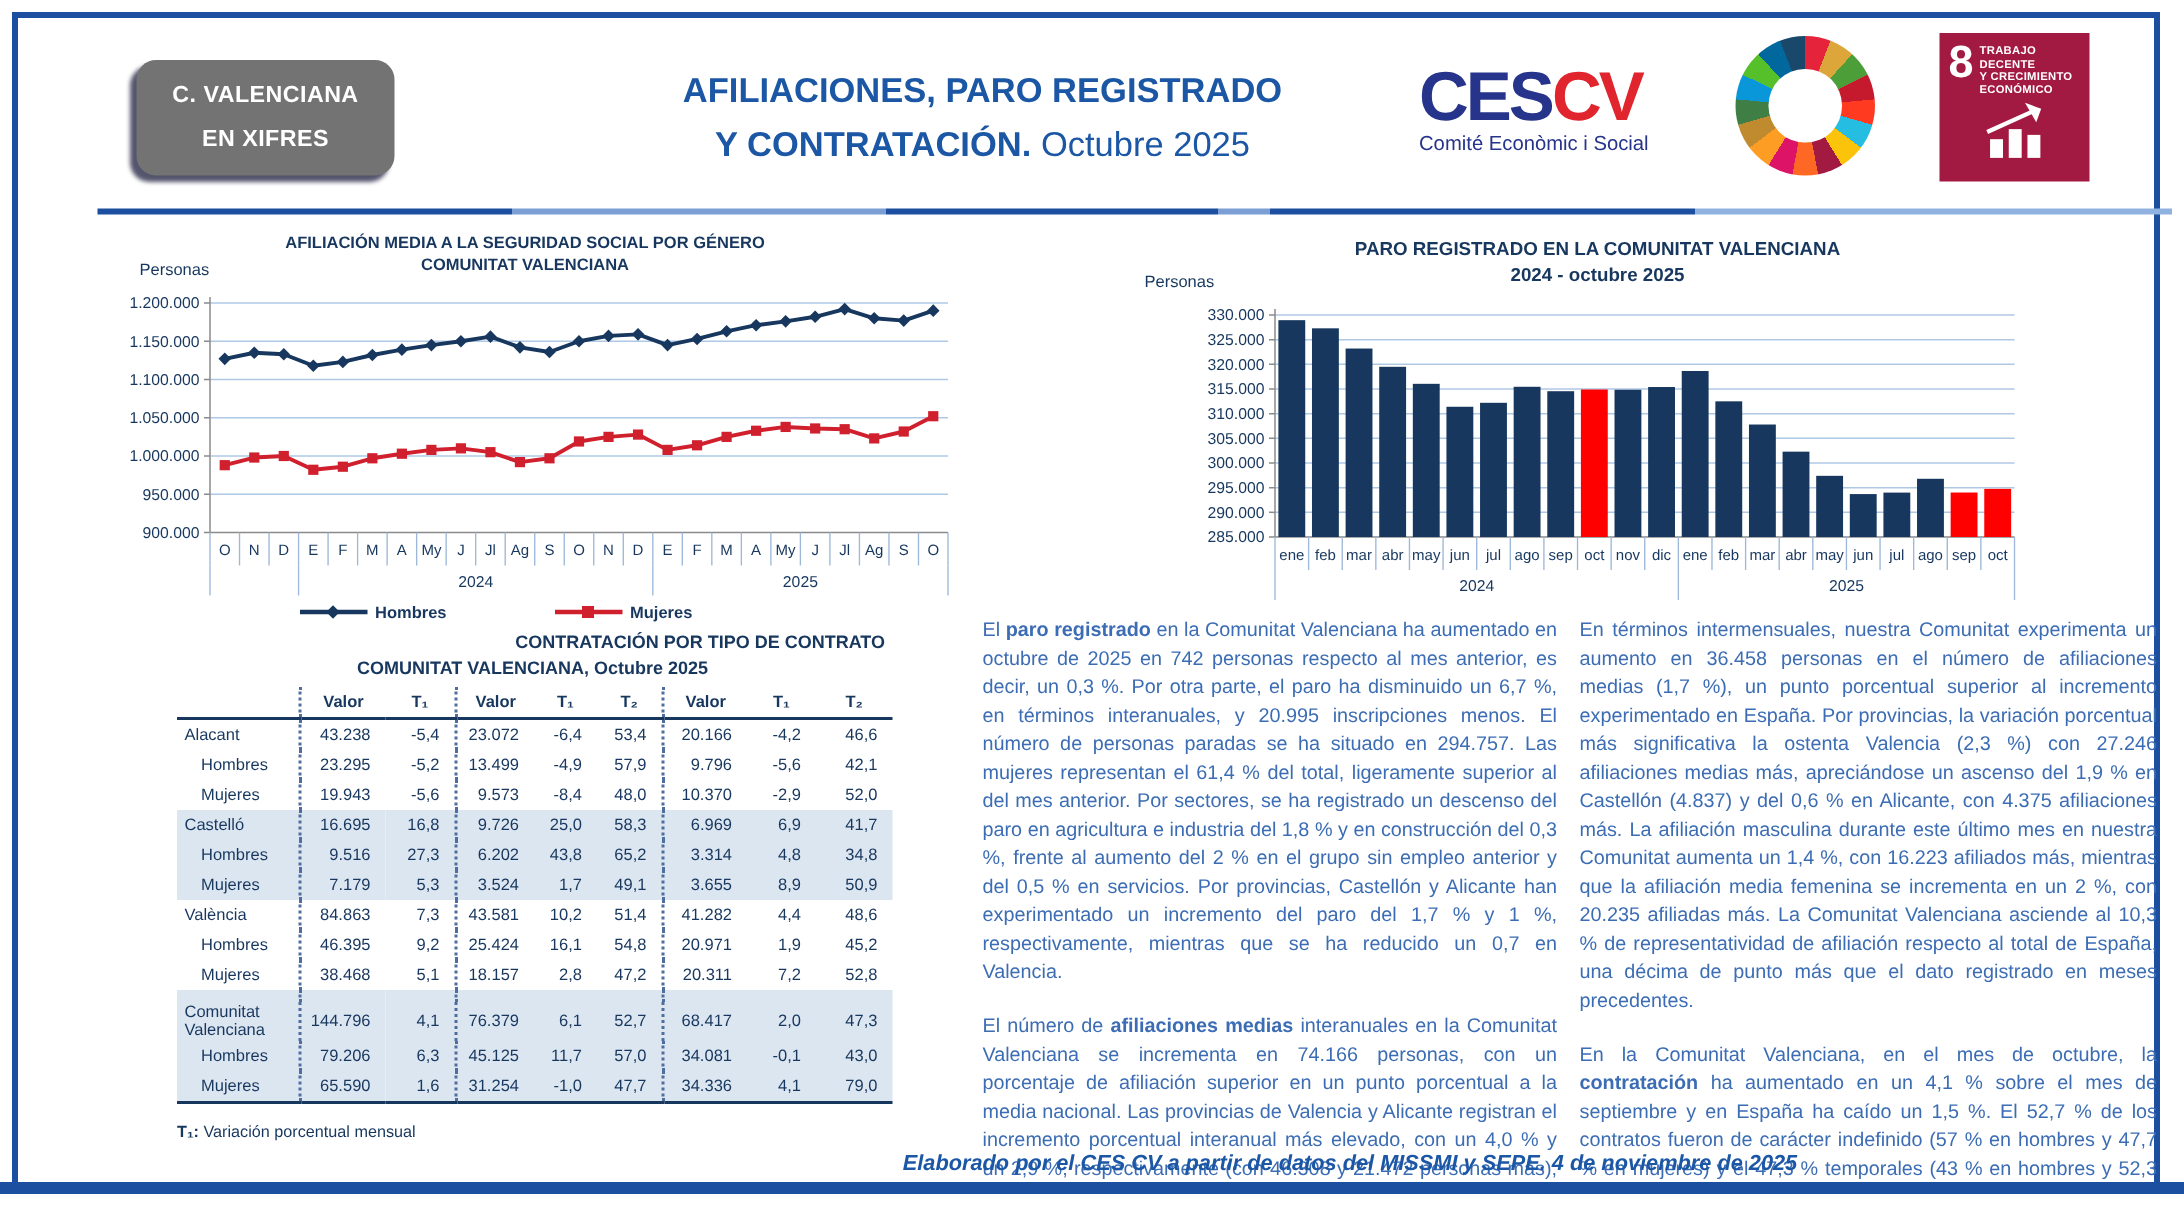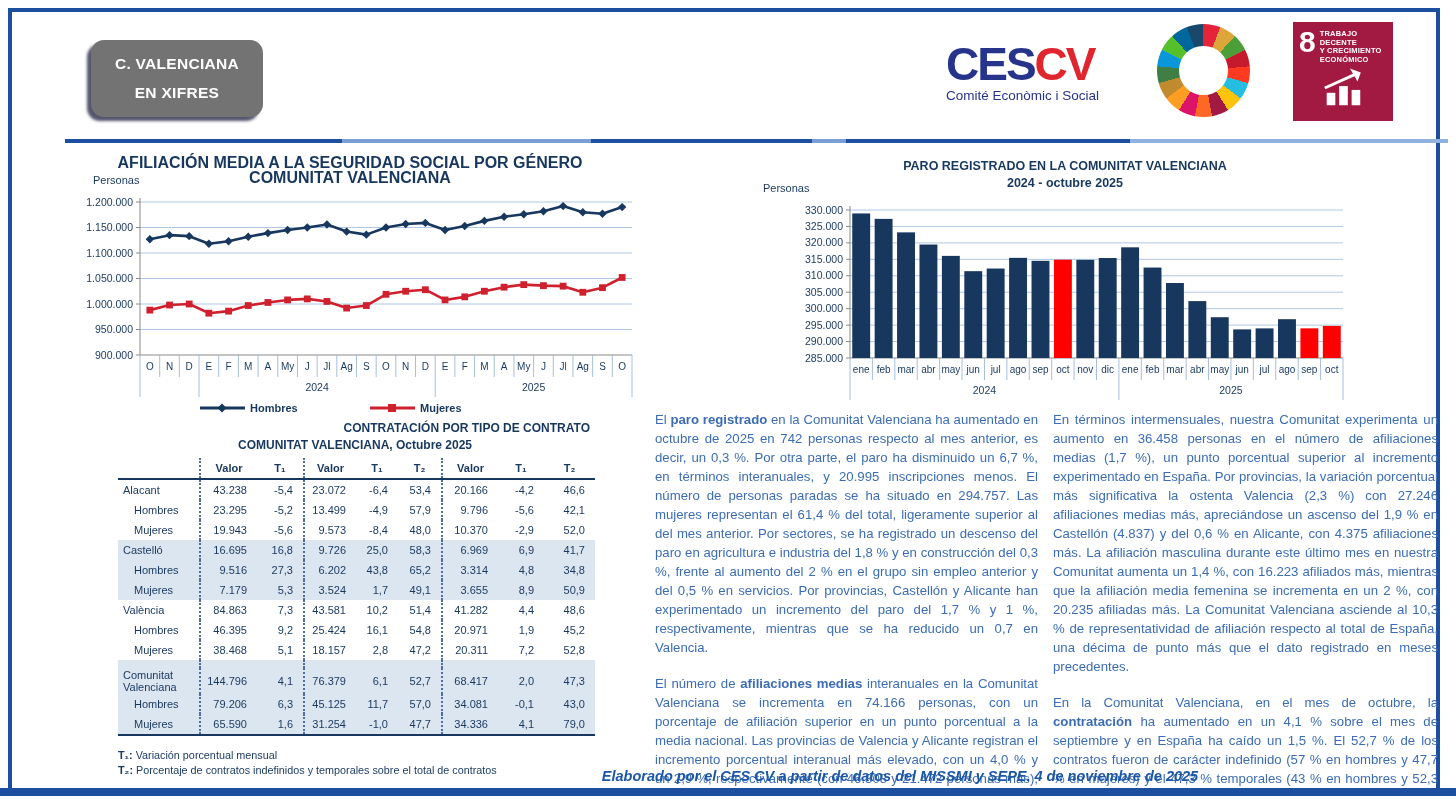--- a/index.html
+++ b/index.html
@@ -38,21 +38,21 @@
   .sdg8 .row{display:flex;gap:4px;align-items:flex-start;}
   .sdg8 .num{font-size:30px;font-weight:bold;line-height:28px;}
   .sdg8 .small{font-size:7.5px;font-weight:bold;line-height:8.5px;letter-spacing:.2px;padding-top:2px;}
   .sdg8 svg{display:block;margin:4px auto 0;}
   .header-rule{position:absolute;left:65px;top:139px;width:1383px;height:4px;
     background:linear-gradient(90deg,#1D4FA1 0 20%,#7B9FD4 20% 38%,#1D4FA1 38% 54%,#7B9FD4 54% 56.5%,
                #1D4FA1 56.5% 77%,#8FB2E0 77% 100%);}
 
   
   .chart-title{position:absolute;text-align:center;font-weight:bold;color:#17375E;}
-  .lc-title{left:100px;top:155px;width:500px;font-size:16px;line-height:15px;}
+  .lc-title{left:100px;top:155px;width:500px;font-size:11px;line-height:15px;}
   .bc-title{left:765px;top:158px;width:600px;font-size:12.5px;line-height:17px;}
   .y-unit{position:absolute;font-size:11px;color:#17375E;}
   .para-col{position:absolute;width:383px;color:#3C6DB4;font-size:13.2px;line-height:19px;text-align:justify;}
   .para-col p{margin:0 0 17px 0;}
 
   
   .tbl-title{position:absolute;left:120px;top:420px;width:470px;text-align:right;
              font-weight:bold;font-size:12px;color:#17375E;line-height:16px;}
   .tbl-sub{position:absolute;left:120px;top:438px;width:470px;text-align:center;
            font-weight:bold;font-size:12px;color:#17375E;}
@@ -80,20 +80,22 @@
 <div id="screen">
 
   <div class="frame"></div>
 
   <div class="badge">
     <div>C. VALENCIANA</div>
     <div>EN XIFRES</div>
   </div>
 
   <div class="main-title">
+    <div>AFILIACIONES, PARO REGISTRADO</div>
+    <div><span class="bold">Y CONTRATACIÓN.</span><span class="regular"> Octubre 2025</span></div>
   </div>
 
   <div class="cescv">
     <div class="word"><span class="ces">CES</span><span class="cv">CV</span></div>
     <div class="sub">Comité Econòmic i Social</div>
   </div>
 
   <div class="wheel"></div>
 
   <div class="sdg8">
@@ -431,21 +433,20 @@
           <td class="num">47,7</td>
           <td class="num sepL">34.336</td>
           <td class="num">4,1</td>
           <td class="num">79,0</td>
         </tr>
       </tbody>
   </table>
 
   <div class="footnotes">
     <div><span class="bold">T₁:</span><span> Variación porcentual mensual</span></div>
-    <div><span class="bold">T₂:</span><span> Porcentaje de contratos indefinidos y temporales sobre el total de contratos</span></div>
   </div>
 
   <div class="chart-title bc-title">
     <div>PARO REGISTRADO EN LA COMUNITAT VALENCIANA</div>
     <div>2024 - octubre 2025</div>
   </div>
   <div class="y-unit" style="left:763px;top:182px;">Personas</div>
   <svg id="barChart" class="abs" style="left:755px;top:196px;" width="600" height="210">
       <line x1="95" y1="14" x2="588" y2="14" stroke="#AFC8E4" stroke-width="1"></line>
       <line x1="91" y1="14" x2="95" y2="14" stroke="#8A8A8A"></line>

